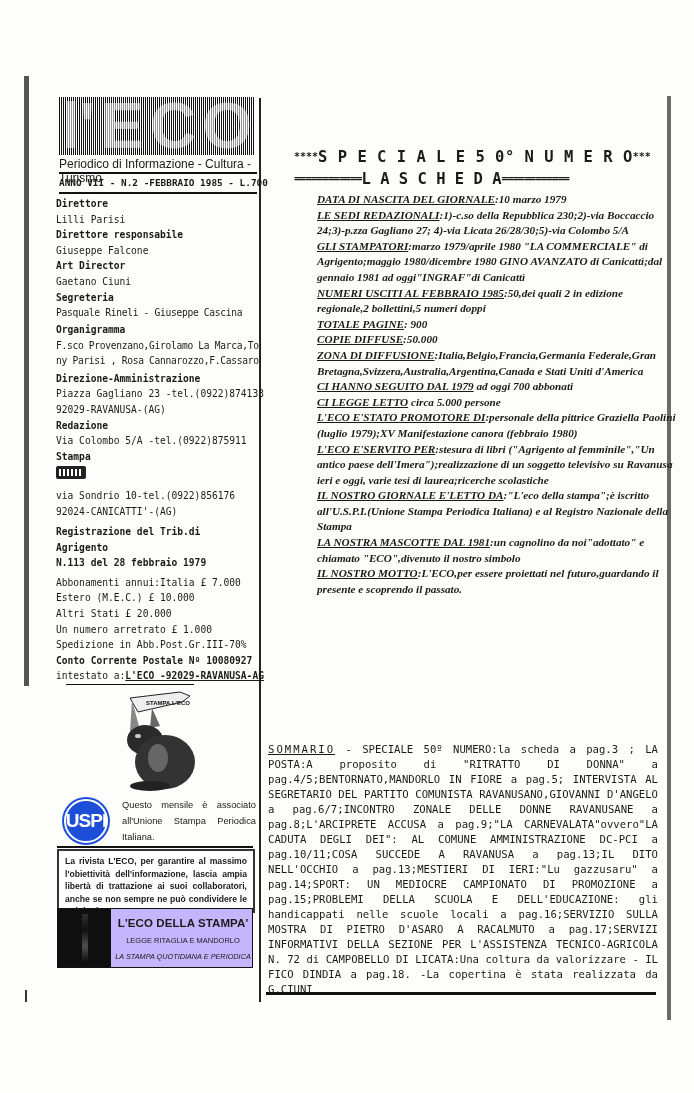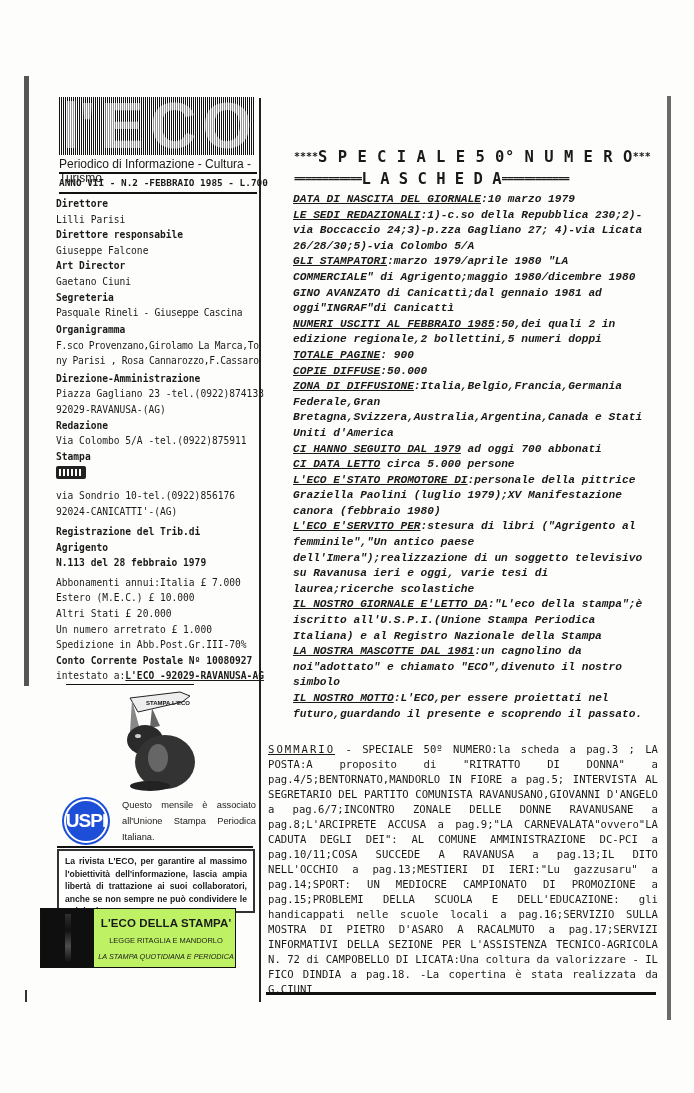--- a/index.html
+++ b/index.html
@@ -1,19 +1,19 @@
 <!DOCTYPE html>
 <html><head>
 <meta charset="utf-8">
 <style>
   html, body { margin:0; padding:0; }
   body { width:694px; height:1093px; background:#fdfdfb; position:relative; overflow:hidden; color:#1a1a1a; }
   .abs { position:absolute; }
   .mono { font-family:"DejaVu Sans Mono","Liberation Mono",monospace; }
-  .serif-it { font-family:Liberation Mono, monospace; font-style:italic; font-weight:bold; }
+  .serif-it { font-family:Liberation Serif, serif; font-style:italic; font-weight:bold;margin-left:24px; }
   .sans { font-family:"Liberation Sans","DejaVu Sans",sans-serif; }
 
   
   .left-bar { left:24px; top:76px; width:5px; height:610px; background:#555; }
   .left-dash { left:25px; top:990px; width:2px; height:12px; background:#333; }
   .col-divider { left:259px; top:98px; width:2px; height:904px; background:#222; }
   .right-bar { left:667px; top:96px; width:4px; height:924px; background:#6a6a6a; }
 
   
   .masthead { left:59px; top:97px; width:196px; height:58px; overflow:hidden;
@@ -38,21 +38,21 @@
   .rabbit-area { left:110px; top:690px; width:95px; height:102px; }
   
   .uspi-badge { left:62px; top:797px; width:48px; height:48px; border-radius:50%; background:#1d4ed8; color:#fff;
     font-family:"Liberation Sans",sans-serif; font-weight:bold; font-size:19px; display:flex; align-items:center; justify-content:center; letter-spacing:-1px;}
   .uspi-badge span { border:2px solid #fff; border-radius:50%; width:40px; height:40px; display:flex; align-items:center; justify-content:center; }
   .uspi-text { left:122px; top:797px; width:134px; font-size:9.3px; line-height:16px; text-align:justify; }
 
   .disclaimer { left:57px; top:849px; width:194px; height:56px; border:2px solid #333; background:#fff; padding:4px 0 0 0; }
   .disclaimer p { margin:0 6px; font-size:8.6px; font-weight:bold; line-height:12.6px; text-align:justify; }
 
-  .ecostampa { left:40px; top:908px; width:194px; height:58px; border:1.5px solid #111; background:#bef264; }
+  .ecostampa { left:57px; top:908px; width:194px; height:58px; border:1.5px solid #111; background:#c4b5fd; }
   .ecostampa .photo { position:absolute; left:0; top:0; width:53px; height:58px; background:#0f0f0f; }
   .ecostampa .photo::after { content:""; position:absolute; left:24px; top:5px; width:6px; height:48px; background:linear-gradient(#444,#111,#777,#111); opacity:.6; }
   .ecostampa .t1 { position:absolute; left:56px; top:8px; width:138px; text-align:center; font-weight:900; font-size:11.5px; letter-spacing:0.1px; }
   .ecostampa .t2 { position:absolute; left:56px; top:27px; width:138px; text-align:center; font-size:7.5px; }
   .ecostampa .t3 { position:absolute; left:56px; top:43px; width:138px; text-align:center; font-size:7.3px; font-style:italic; }
 
   
   .title1 { left:294px; top:148px; width:370px; font-size:15.5px; font-weight:bold; white-space:nowrap; letter-spacing:0.5px; }
   .title1 .stars { font-size:10px; letter-spacing:0; vertical-align:2px; }
   .title2 { left:294px; top:170px; width:370px; font-size:15.5px; font-weight:bold; white-space:nowrap; }
@@ -160,21 +160,21 @@
 
 <div class="abs scheda serif-it">
   <div class="row"><span class="lab">DATA DI NASCITA DEL GIORNALE</span><span>:10 marzo 1979</span></div>
   <div class="row"><span class="lab">LE SEDI REDAZIONALI</span><span>:1)-c.so della Repubblica 230;2)-via Boccaccio 24;3)-p.zza Gagliano 27; 4)-via Licata 26/28/30;5)-via Colombo 5/A</span></div>
   <div class="row"><span class="lab">GLI STAMPATORI</span><span>:marzo 1979/aprile 1980 "LA COMMERCIALE" di Agrigento;maggio 1980/dicembre 1980 GINO AVANZATO di Canicattì;dal gennaio 1981 ad oggi"INGRAF"di Canicattì</span></div>
   <div class="row"><span class="lab">NUMERI USCITI AL FEBBRAIO 1985</span><span>:50,dei quali 2 in edizione regionale,2 bollettini,5 numeri doppi</span></div>
   <div class="row"><span class="lab">TOTALE PAGINE</span><span>: 900</span></div>
   <div class="row"><span class="lab">COPIE DIFFUSE</span><span>:50.000</span></div>
   <div class="row"><span class="lab">ZONA DI DIFFUSIONE</span><span>:Italia,Belgio,Francia,Germania Federale,Gran Bretagna,Svizzera,Australia,Argentina,Canada e Stati Uniti d'America</span></div>
   <div class="row"><span class="lab">CI HANNO SEGUITO DAL 1979</span><span> ad oggi 700 abbonati</span></div>
-  <div class="row"><span class="lab">CI DATA LETTO</span><span> circa 5.000 persone</span></div>
+  <div class="row"><span class="lab">CI LEGGE LETTO</span><span> circa 5.000 persone</span></div>
   <div class="row"><span class="lab">L'ECO E'STATO PROMOTORE DI</span><span>:personale  della pittrice Graziella Paolini (luglio 1979);XV Manifestazione canora (febbraio 1980)</span></div>
   <div class="row"><span class="lab">L'ECO E'SERVITO PER</span><span>:stesura di libri ("Agrigento al femminile","Un antico paese dell'Imera");realizzazione di un soggetto televisivo su Ravanusa ieri e oggi, varie tesi di laurea;ricerche scolastiche</span></div>
   <div class="row"><span class="lab">IL NOSTRO GIORNALE E'LETTO DA</span><span>:"L'eco della stampa";è iscritto all'U.S.P.I.(Unione Stampa Periodica Italiana) e al Registro Nazionale della Stampa</span></div>
   <div class="row"><span class="lab">LA NOSTRA MASCOTTE DAL 1981</span><span>:un cagnolino da noi"adottato" e chiamato "ECO",divenuto il nostro simbolo</span></div>
   <div class="row"><span class="lab">IL NOSTRO MOTTO</span><span>:L'ECO,per essere proiettati nel futuro,guardando il presente e scoprendo il passato.</span></div>
 </div>
 
 <div class="abs sommario mono">
   <span class="sm-title">SOMMARIO</span><span> - SPECIALE 50º NUMERO:la scheda a pag.3 ; LA POSTA:A proposito di "RITRATTO DI DONNA" a pag.4/5;BENTORNATO,MANDORLO IN FIORE a pag.5; INTERVISTA AL SEGRETARIO DEL PARTITO COMUNISTA RAVANUSANO,GIOVANNI D'ANGELO a pag.6/7;INCONTRO ZONALE DELLE DONNE RAVANUSANE a pag.8;L'ARCIPRETE ACCUSA a pag.9;"LA CARNEVALATA"ovvero"LA CADUTA DEGLI DEI": AL COMUNE AMMINISTRAZIONE DC-PCI a pag.10/11;COSA SUCCEDE A RAVANUSA a pag.13;IL DITO NELL'OCCHIO a pag.13;MESTIERI DI IERI:"Lu gazzusaru" a pag.14;SPORT: UN MEDIOCRE CAMPIONATO DI PROMOZIONE a pag.15;PROBLEMI DELLA SCUOLA E DELL'EDUCAZIONE: gli handicappati nelle scuole locali a pag.16;SERVIZIO SULLA MOSTRA DI PIETRO D'ASARO A RACALMUTO a pag.17;SERVIZI INFORMATIVI DELLA SEZIONE PER L'ASSISTENZA TECNICO-AGRICOLA N. 72 di CAMPOBELLO DI LICATA:Una coltura da valorizzare - IL FICO DINDIA a pag.18. -La copertina è stata realizzata da G.CIUNI</span>
 </div>

